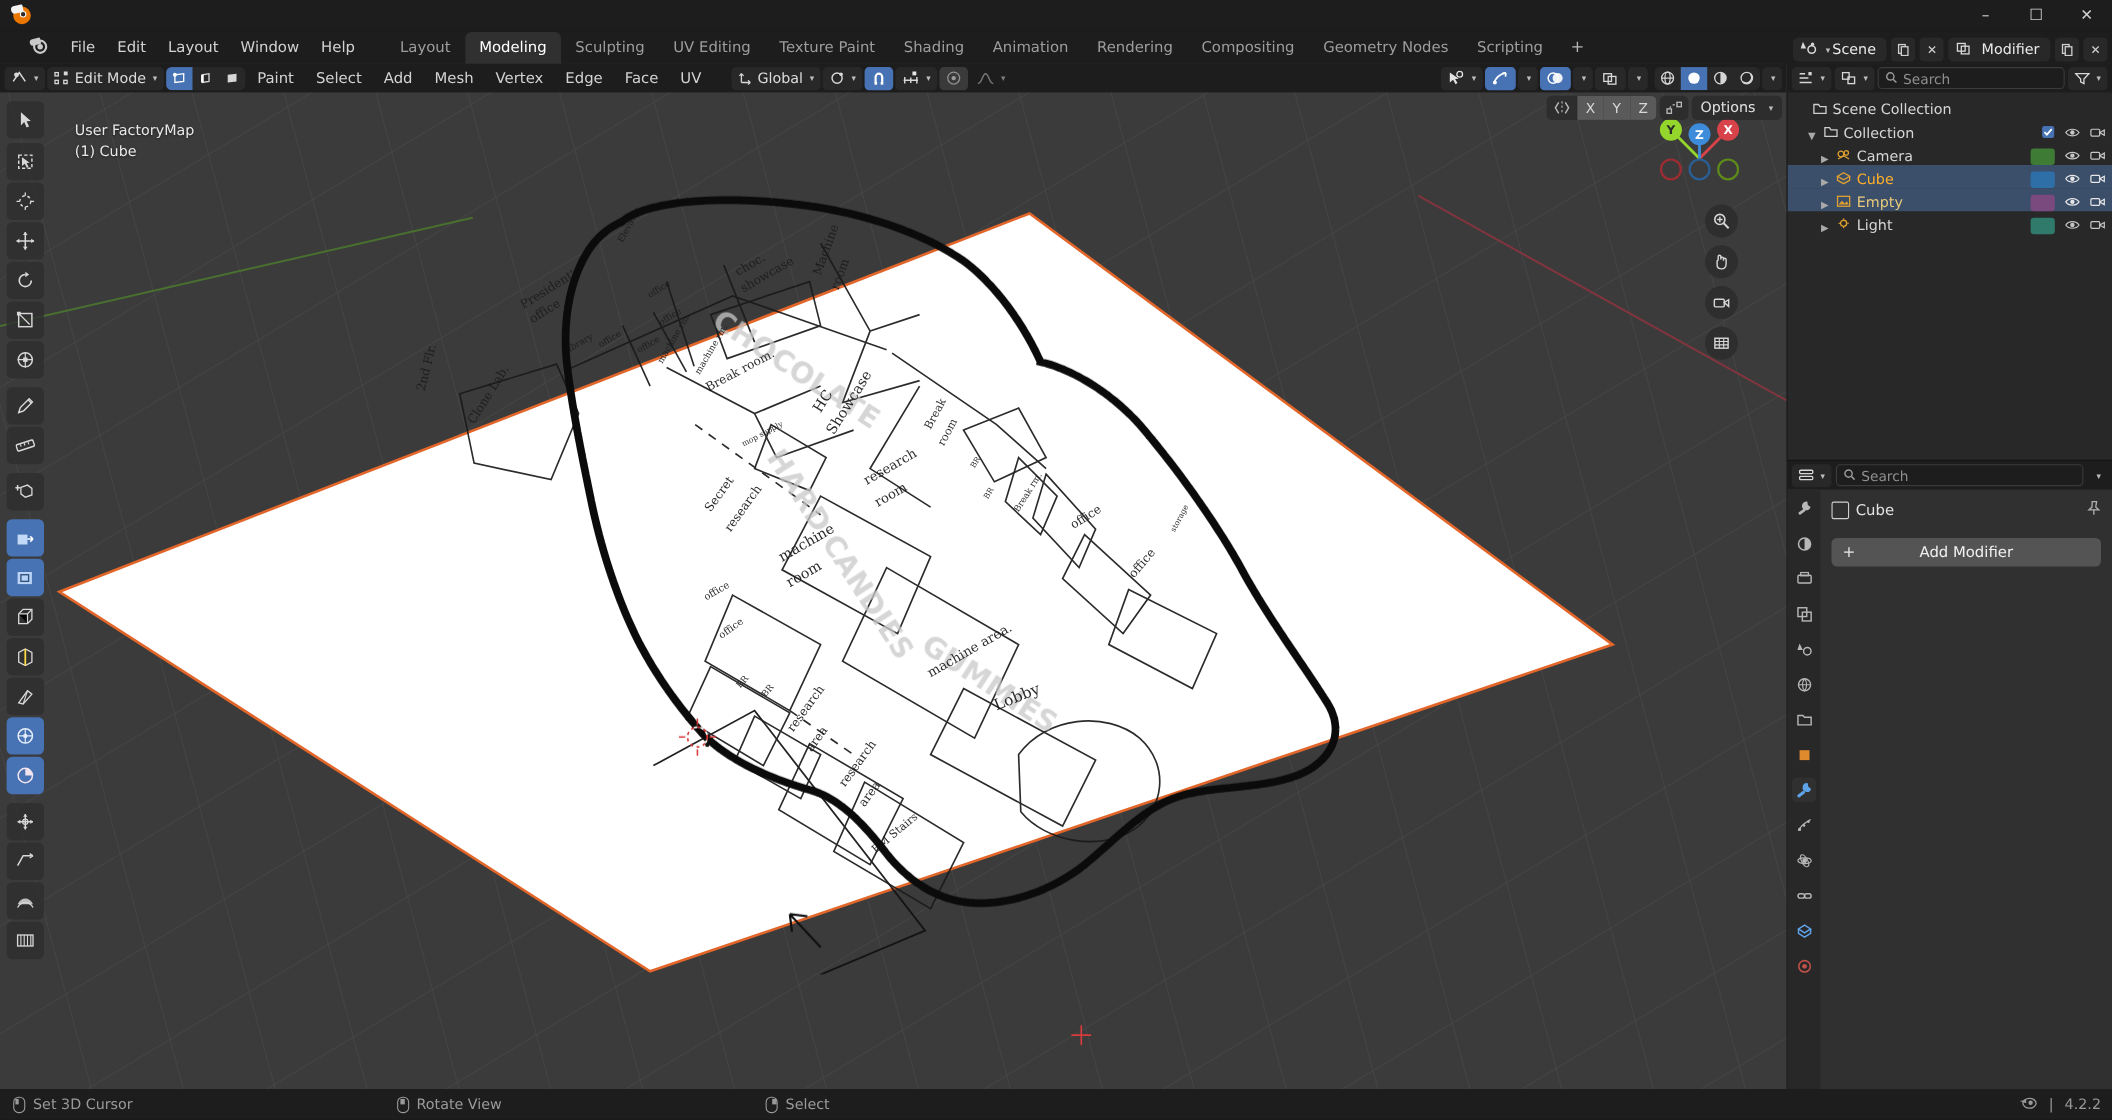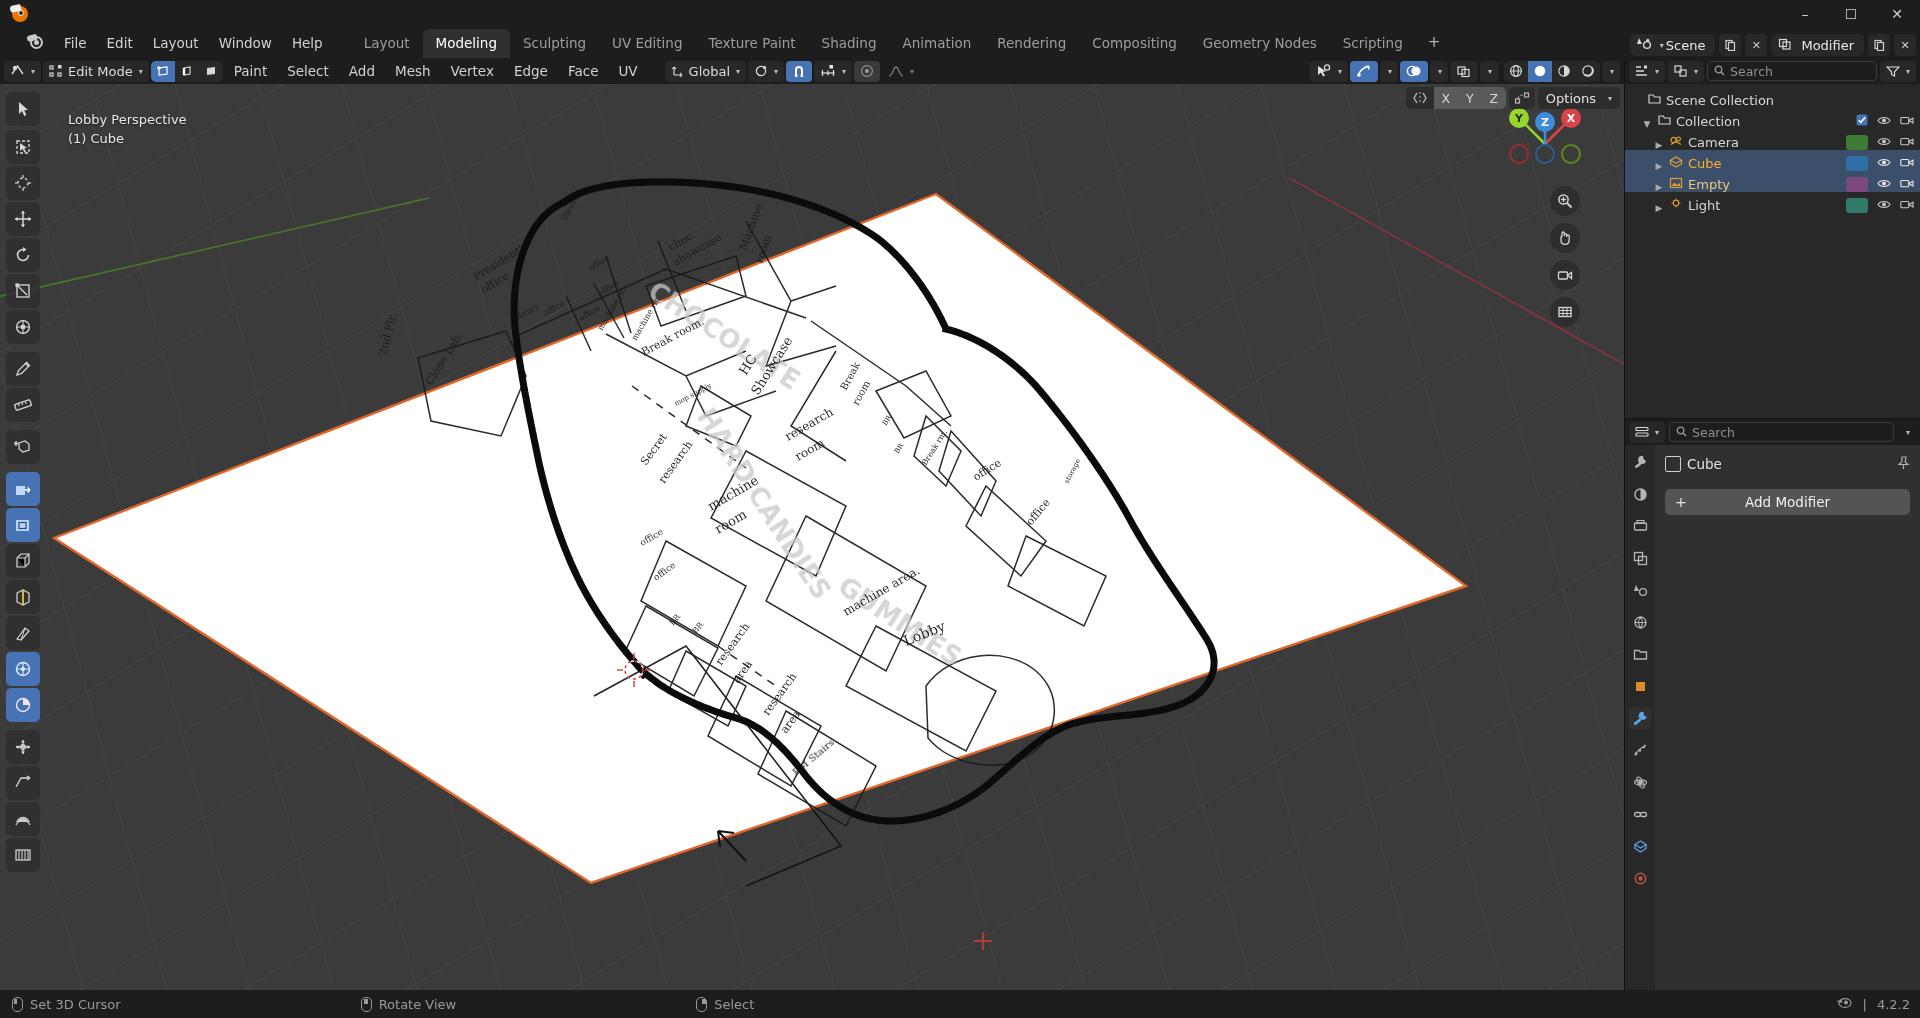--- a/index.html
+++ b/index.html
@@ -590,21 +590,21 @@
             </svg>
         </div>
       </div>
       <div class="opt">
         <span>Options</span>
         <span class="caret">▾</span>
       </div>
     </div>
 
     <div class="vp-text">
-      <div>Lobby Perspective</div>
+      <div>User FactoryMap</div>
       <div>(1) Cube</div>
     </div>
 
     <div class="tools">
       <div class="tool">
         <svg width="18" height="18" viewBox="0 0 18 18">
             <path d="M5 2 L5 14 L8 11 L10.2 16 L12.4 15 L10.2 10.2 L14 10 Z" fill="#d8d8d8"></path>
           </svg>
       </div>
       <div class="tool" style="margin-top:2px;">

